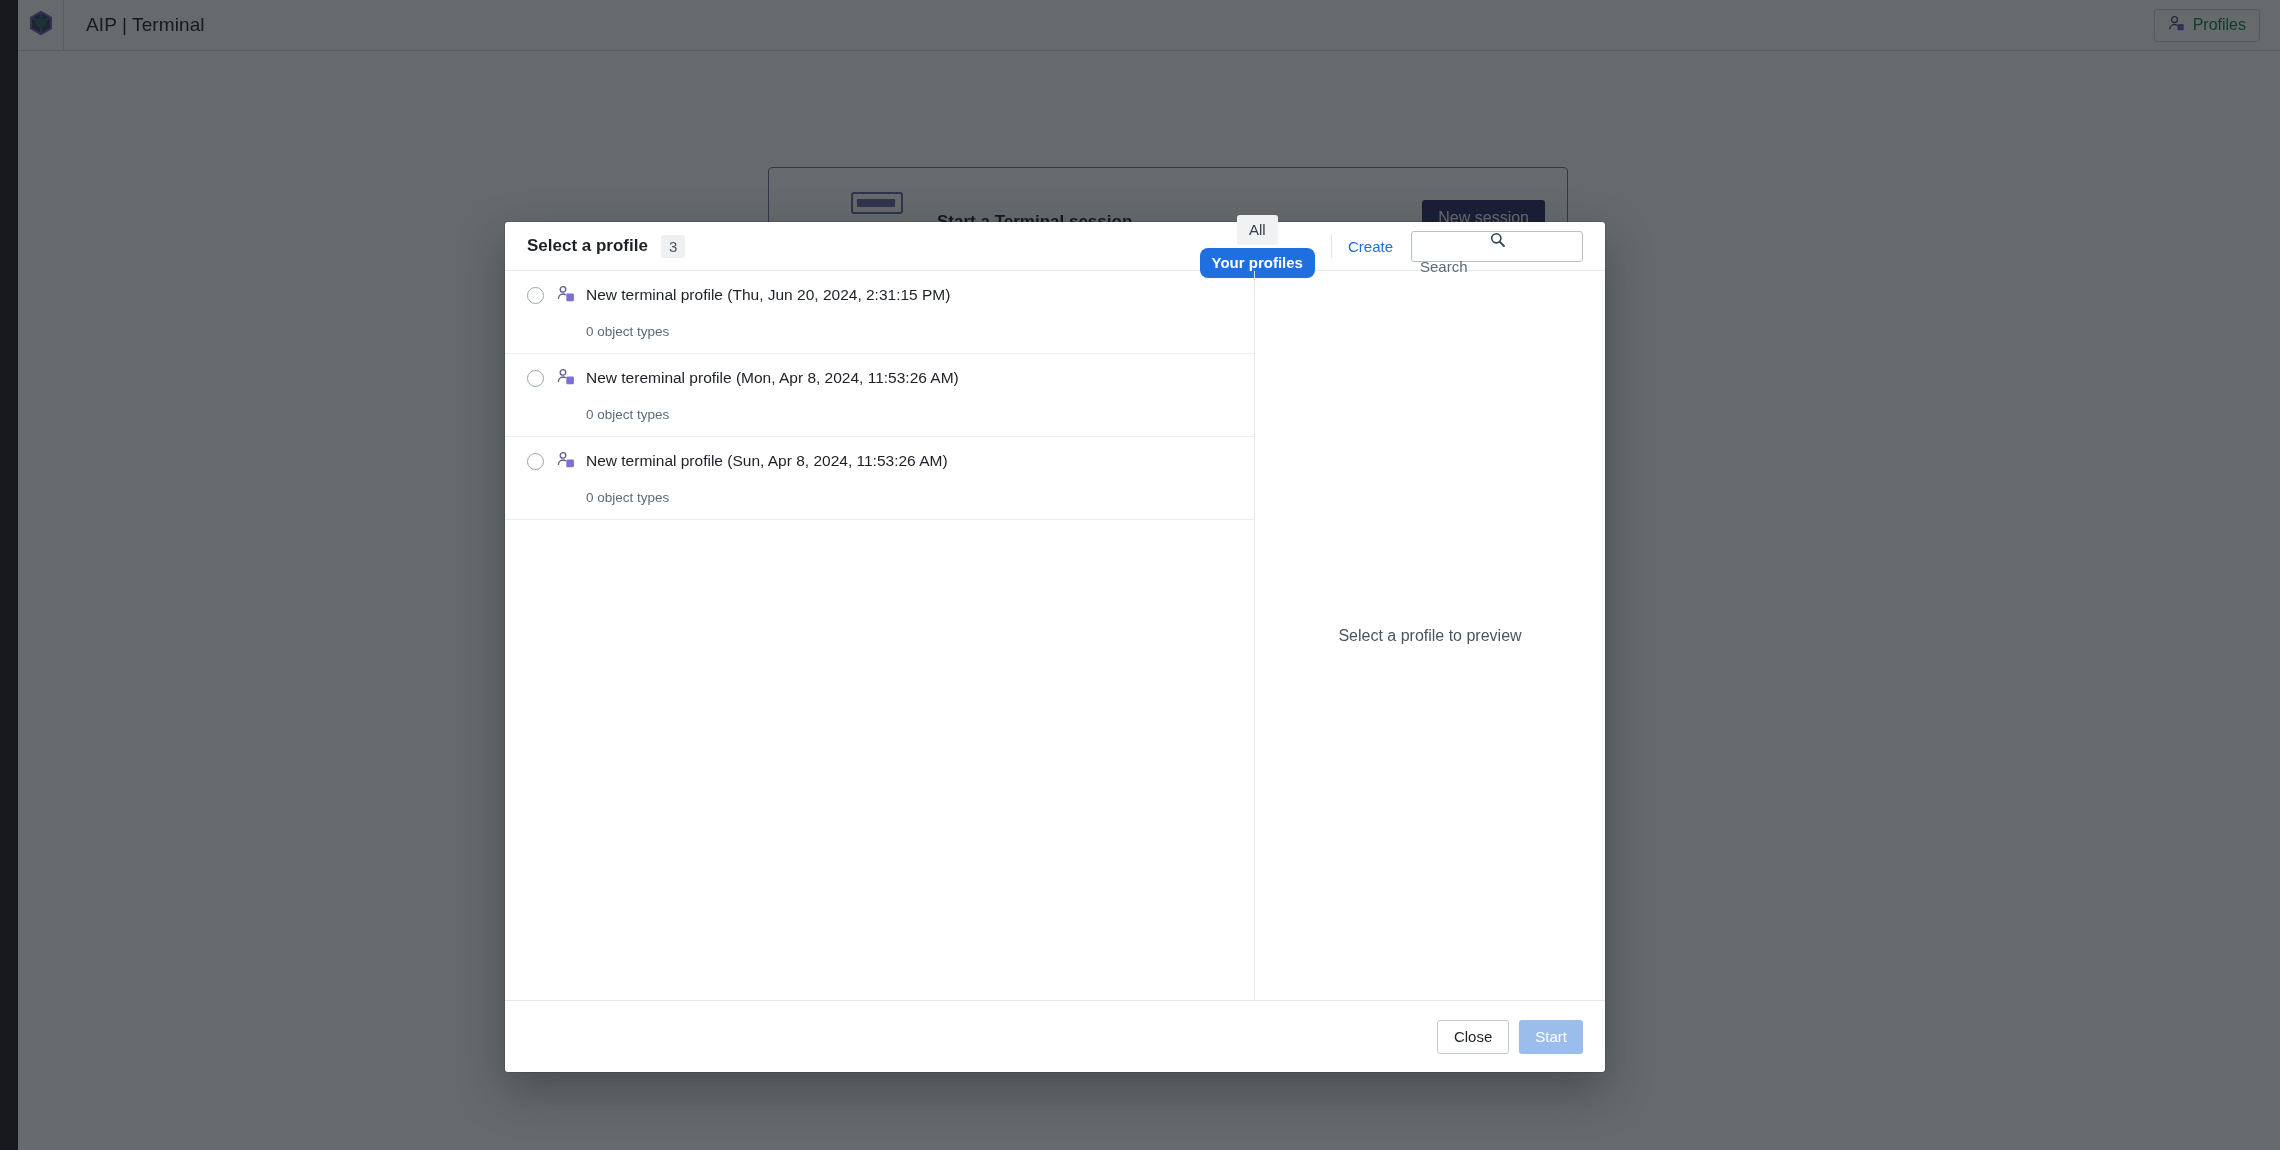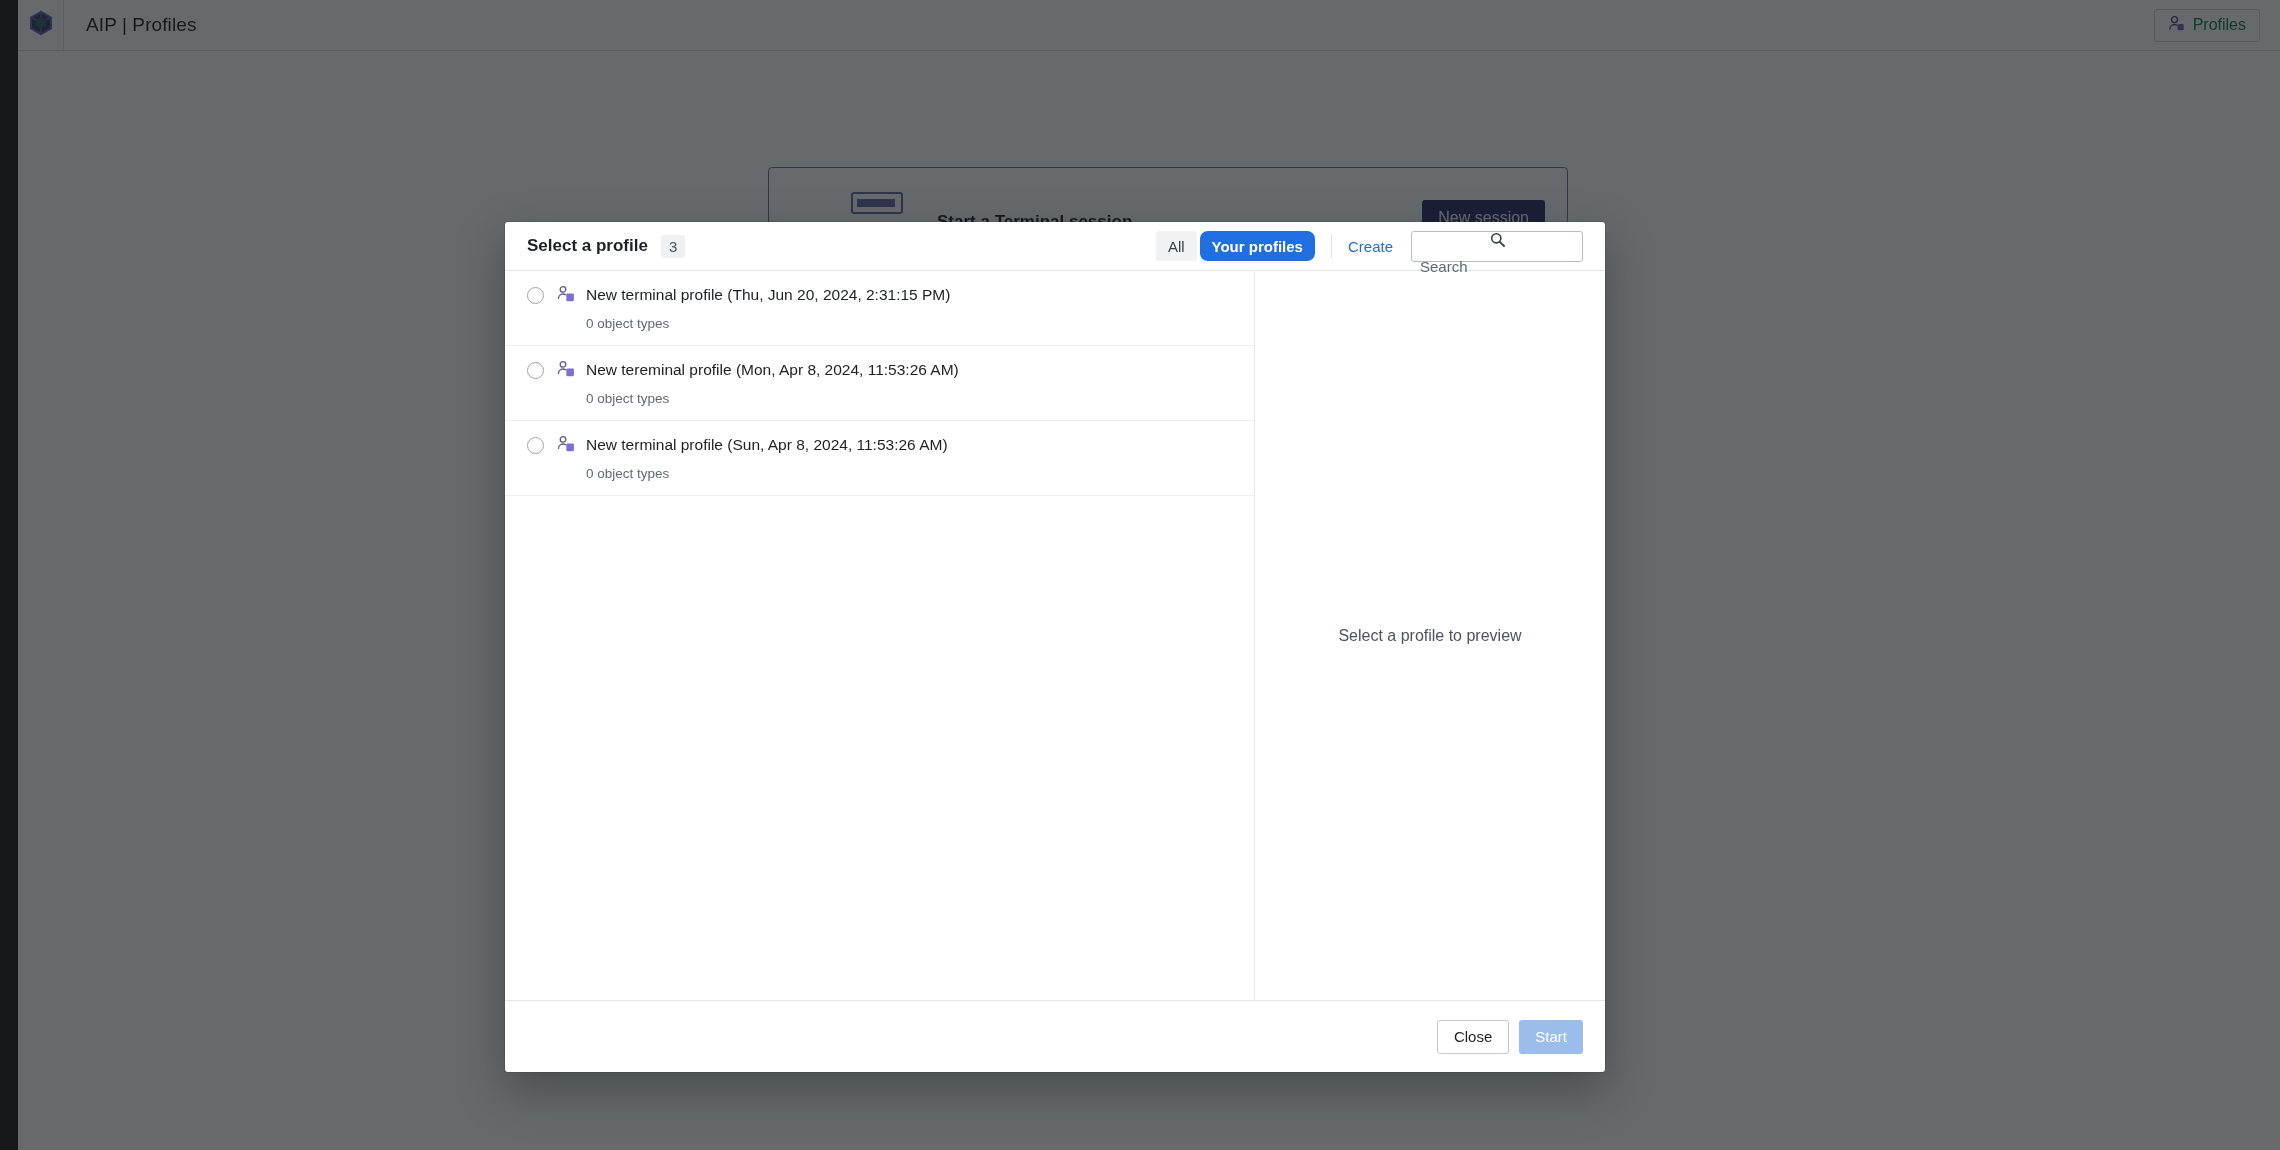--- a/index.html
+++ b/index.html
@@ -92,21 +92,21 @@
     padding: 0 22px 0 22px; border-bottom: 1px solid #e3e6ea;
   }
   .head-title { font-size: 17px; font-weight: bold; color: #1c2127; }
   .head-badge {
     margin-left: 13px; min-width: 24px; height: 23px; padding: 0 8px;
     background: #eef0f2; border-radius: 3px; color: #4a5560;
     font-size: 15px; display: flex; align-items: center; justify-content: center;
   }
   .head-spacer { flex: 1; }
 
-  .seg { display: flex; align-items: center; gap: 3px; }
+  .seg { display: flex; align-items: center; gap: 3px; flex-direction: column; }
   .seg-btn {
     height: 30px; padding: 0 12px; border: none; border-radius: 3px;
     font-size: 15px; cursor: pointer; display: flex; align-items: center;
     background: #f1f2f4; color: #33424f;
   }
   .seg-btn.active { background: #1f6fe0; color: #ffffff; font-weight: bold; border-radius: 8px; }
 
   .head-div { width: 1px; height: 24px; background: #dfe3e8; margin: 0 16px; }
   .create-link {
     font-size: 15px; color: #1f6fe0; cursor: pointer; text-decoration: none;
@@ -130,21 +130,21 @@
     display: flex; align-items: flex-start; gap: 0;
     padding: 14px 16px 13px 22px; border-bottom: 1px solid #eceef0; cursor: pointer;
   }
   .radio {
     flex: 0 0 auto; width: 17px; height: 17px; border: 1px solid #9aa5b1;
     border-radius: 50%; background: #fff; margin-top: 2px;
   }
   .row-ico { flex: 0 0 auto; width: 26px; margin-left: 12px; margin-top: 0px; }
   .row-texts { margin-left: 4px; }
   .row-title { font-size: 15.5px; color: #1c2127; line-height: 19px; }
-  .row-sub { font-size: 13.5px; color: #5c6b7a; margin-top: 12px; line-height: 16px; }
+  .row-sub { font-size: 13.5px; color: #5c6b7a; margin-top: 20px; line-height: 16px; }
 
   .preview-pane {
     flex: 1; display: flex; align-items: center; justify-content: center;
   }
   .preview-empty { font-size: 16px; color: #4a5560; }
 
   .modal-foot {
     height: 72px; flex: 0 0 72px; border-top: 1px solid #e3e6ea;
     display: flex; align-items: center; justify-content: flex-end;
     padding-right: 22px; gap: 10px;
@@ -167,21 +167,21 @@
   <div class="topbar">
     <div class="logo-cell">
       <span>
         <svg width="26" height="26" viewBox="0 0 26 26">
           <polygon points="13,2 23,7.5 23,18.5 13,24 3,18.5 3,7.5" fill="#3a3f5c" stroke="#6b61b8" stroke-width="2"></polygon>
           <polygon points="13,7 18,9.8 18,15.4 13,18.2 8,15.4 8,9.8" fill="#2c6e6a" opacity="0.85"></polygon>
           <path d="M13 2 L13 7 M3 7.5 L8 9.8 M23 7.5 L18 9.8 M13 18.2 L13 24" stroke="#6b61b8" stroke-width="1.6" fill="none"></path>
         </svg>
       </span>
     </div>
-    <div class="app-title">AIP | Profiles</div>
+    <div class="app-title">AIP | Terminal</div>
     <div class="topbar-spacer"></div>
     <button class="profiles-btn">
       <span>
         <svg width="17" height="17" viewBox="0 0 17 17">
           <circle cx="6.5" cy="4.6" r="3" fill="none" stroke="#4a4a7a" stroke-width="1.3"></circle>
           <path d="M1.8 14.5c0-3 2.2-5 4.7-5s4.7 2 4.7 5" fill="none" stroke="#4a4a7a" stroke-width="1.3"></path>
           <rect x="9.5" y="9" width="6.2" height="6.2" rx="1" fill="#6f63c9"></rect>
         </svg>
       </span>
       <span>Profiles</span>

